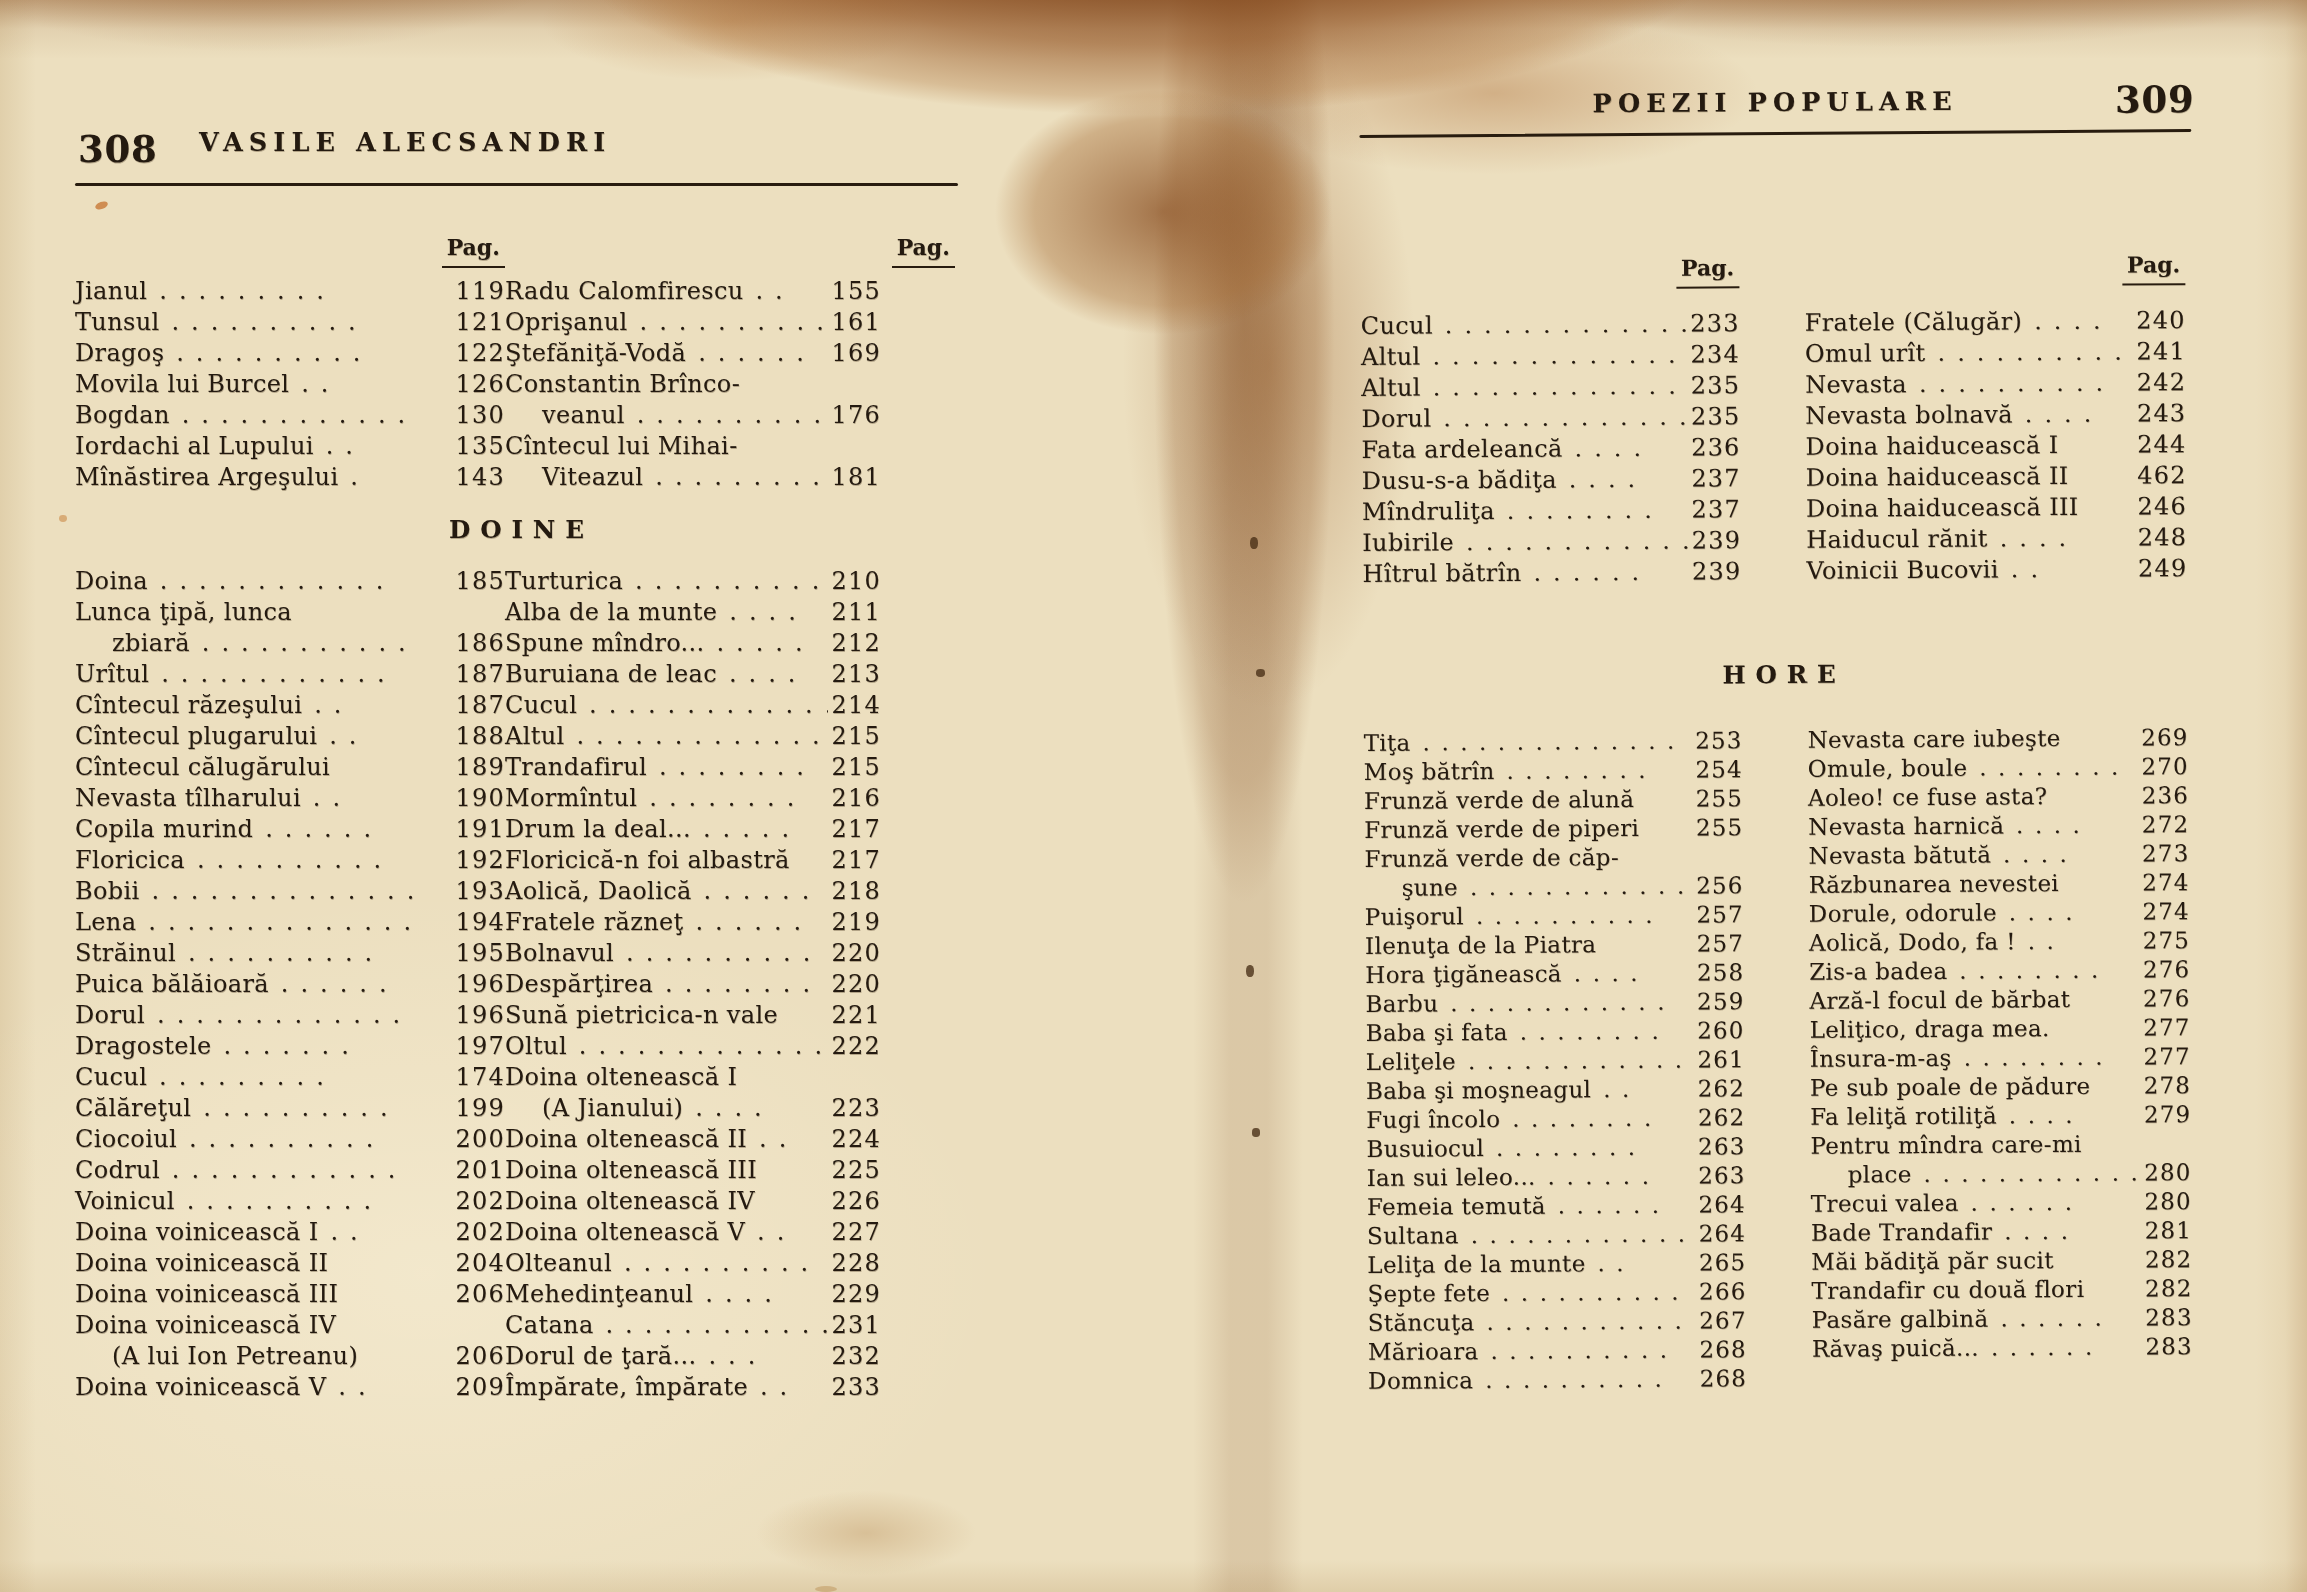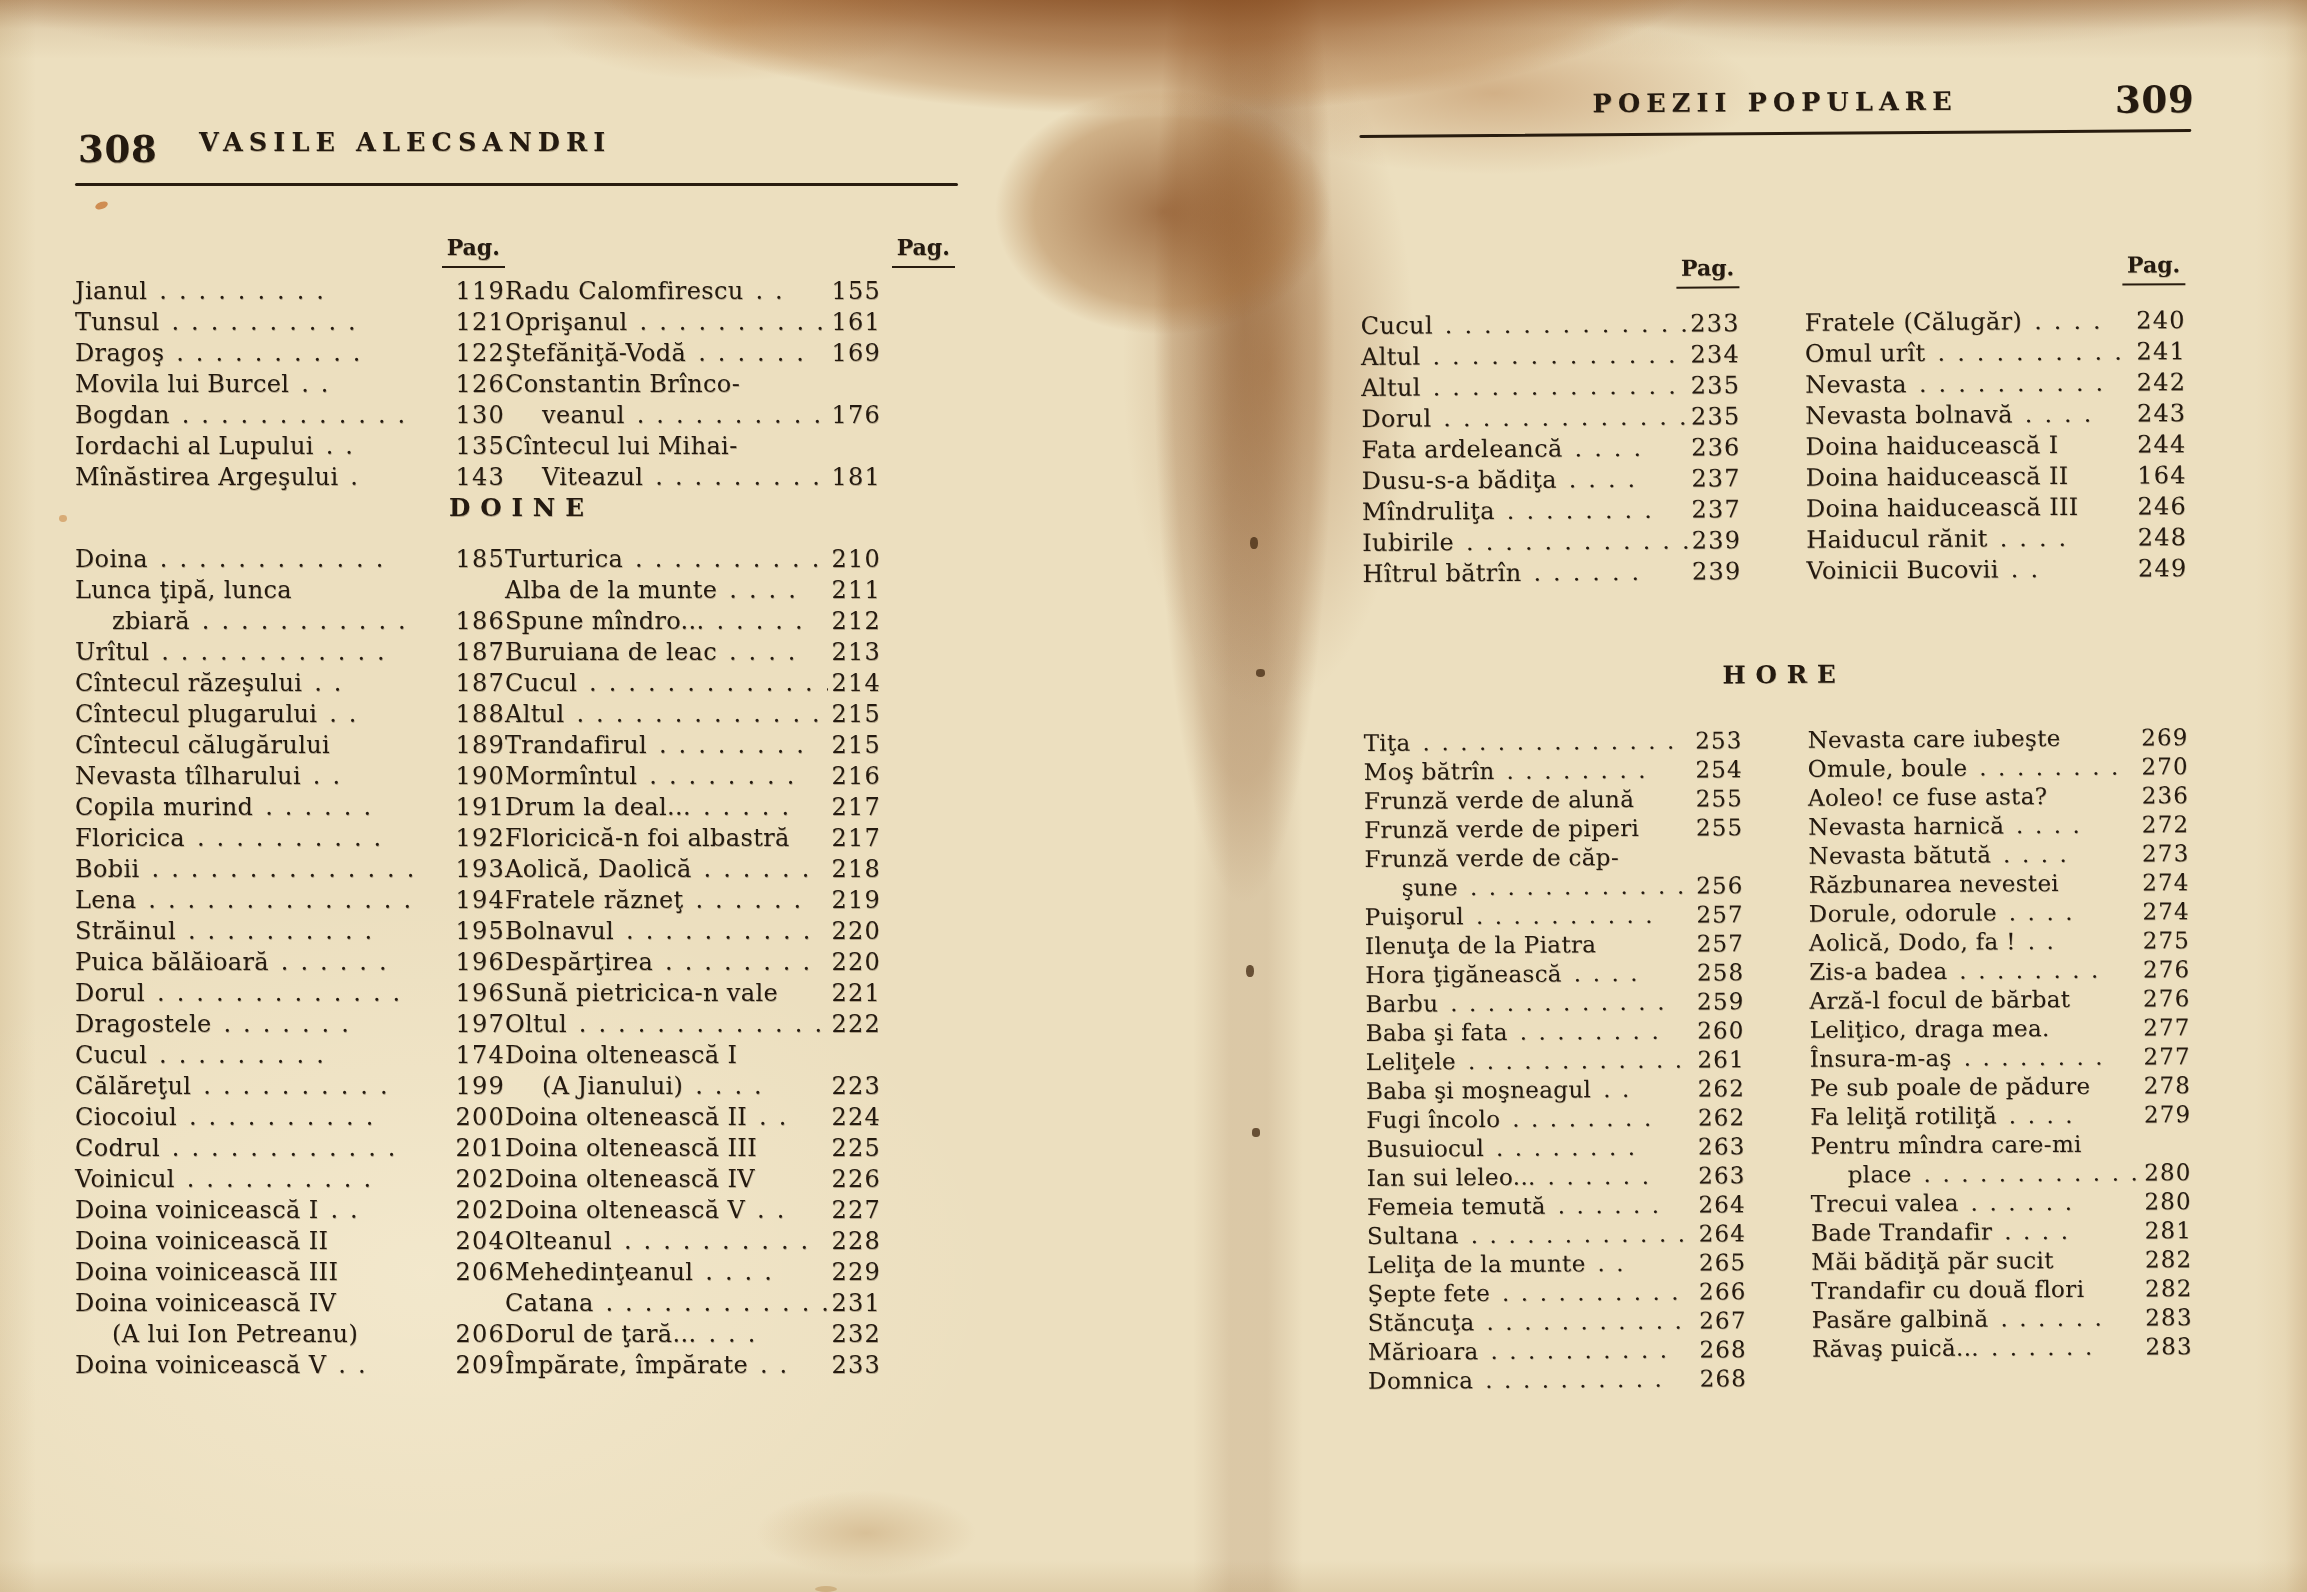--- a/index.html
+++ b/index.html
@@ -52,21 +52,21 @@
 
   .cols{display:flex}
   .page-left  .cols{margin-top:8px}
   .page-right .cols{gap:65px;margin-top:20.4px}
   .page-left  .col:first-child{width:430px}
   .page-left  .col:last-child{width:376px}
   .page-right .col:first-child{width:379px}
   .page-right .col:last-child{width:381px}
 
   .sectitle{text-align:center;font-weight:bold;font-size:24.6px;letter-spacing:.4em;text-indent:.4em}
-  .page-left  .sectitle{margin-bottom:22px}
+  .page-left  .sectitle{margin-top:22px;margin-bottom:22px}
   .page-right .sectitle{margin-top:73px;margin-bottom:37px}
 
   .row{display:flex;align-items:baseline;font-size:24px;white-space:pre}
   .left-s1  .row{line-height:31px}
   .left-s2  .row{line-height:31px}
   .right-s1 .row{line-height:31px}
   .right-s2 .row{line-height:29px;font-size:23px}
   .row .t{flex:0 0 auto;letter-spacing:.015em}
   .row .dots{flex:1 1 auto;overflow:hidden;white-space:nowrap;letter-spacing:.5em;padding:0 6.8px;text-indent:5.1px}
   .row .p{flex:0 0 auto;min-width:53px;text-align:right;letter-spacing:.05em}
@@ -215,21 +215,21 @@
         <div class="row"><span class="t">Mîndruliţa</span><span class="dots">........</span><span class="p">237</span></div>
         <div class="row"><span class="t">Iubirile</span><span class="dots">............</span><span class="p">239</span></div>
         <div class="row"><span class="t">Hîtrul bătrîn</span><span class="dots">......</span><span class="p">239</span></div>
       </div>
     <div class="col">
         <div class="row"><span class="t">Fratele (Călugăr)</span><span class="dots">....</span><span class="p">240</span></div>
         <div class="row"><span class="t">Omul urît</span><span class="dots">..........</span><span class="p">241</span></div>
         <div class="row"><span class="t">Nevasta</span><span class="dots">..........</span><span class="p">242</span></div>
         <div class="row"><span class="t">Nevasta bolnavă</span><span class="dots">....</span><span class="p">243</span></div>
         <div class="row"><span class="t">Doina haiducească I</span><span class="dots"></span><span class="p">244</span></div>
-        <div class="row"><span class="t">Doina haiducească II</span><span class="dots"></span><span class="p">164</span></div>
+        <div class="row"><span class="t">Doina haiducească II</span><span class="dots"></span><span class="p">462</span></div>
         <div class="row"><span class="t">Doina haiducească III</span><span class="dots"></span><span class="p">246</span></div>
         <div class="row"><span class="t">Haiducul rănit</span><span class="dots">....</span><span class="p">248</span></div>
         <div class="row"><span class="t">Voinicii Bucovii</span><span class="dots">..</span><span class="p">249</span></div>
       </div>
   </div>
   <div class="sectitle">HORE</div>
   <div class="cols right-s2">
     <div class="col">
         <div class="row"><span class="t">Tiţa</span><span class="dots">..............</span><span class="p">253</span></div>
         <div class="row"><span class="t">Moş bătrîn</span><span class="dots">........</span><span class="p">254</span></div>

